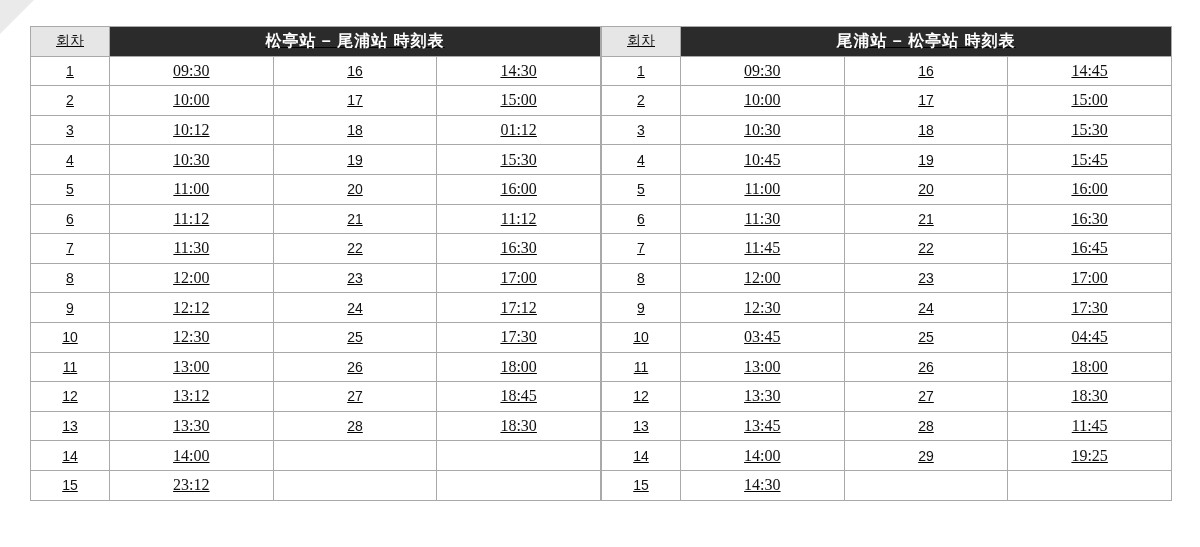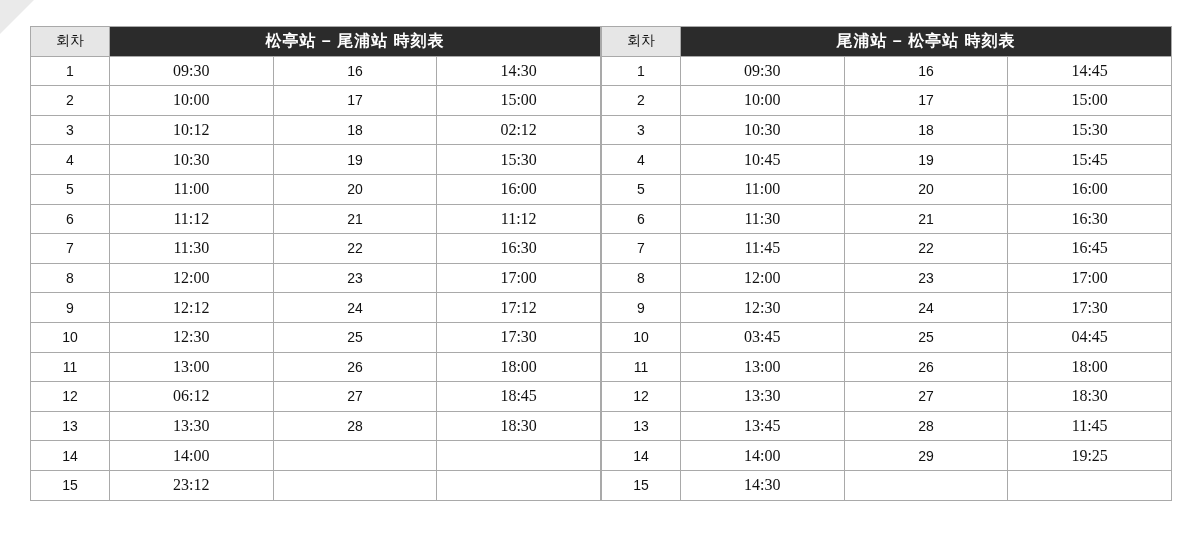--- a/index.html
+++ b/index.html
@@ -38,20 +38,21 @@
     width: 1200px;
     height: 547px;
     display: flex;
     justify-content: space-between;
     padding: 26px 28px 0 30px;
     box-sizing: border-box;
   }
 
   .table-block {
     width: 616px;
+    text-decoration: underline;
   }
 
   table.sched {
     border-collapse: collapse;
     width: 100%;
     table-layout: fixed;
     background: #ffffff;
   }
   table.sched td, table.sched th {
     border: 1px solid #a9a9a9;
@@ -135,21 +136,21 @@
         <tr>
           <td class="col-no">2</td>
           <td class="col-time">10:00</td>
           <td class="col-no2">17</td>
           <td class="col-time2">15:00</td>
         </tr>
         <tr>
           <td class="col-no">3</td>
           <td class="col-time">10:12</td>
           <td class="col-no2">18</td>
-          <td class="col-time2">02:12</td>
+          <td class="col-time2">01:12</td>
         </tr>
         <tr>
           <td class="col-no">4</td>
           <td class="col-time">10:30</td>
           <td class="col-no2">19</td>
           <td class="col-time2">15:30</td>
         </tr>
         <tr>
           <td class="col-no">5</td>
           <td class="col-time">11:00</td>
@@ -187,21 +188,21 @@
           <td class="col-time2">17:30</td>
         </tr>
         <tr>
           <td class="col-no">11</td>
           <td class="col-time">13:00</td>
           <td class="col-no2">26</td>
           <td class="col-time2">18:00</td>
         </tr>
         <tr>
           <td class="col-no">12</td>
-          <td class="col-time">06:12</td>
+          <td class="col-time">13:12</td>
           <td class="col-no2">27</td>
           <td class="col-time2">18:45</td>
         </tr>
         <tr>
           <td class="col-no">13</td>
           <td class="col-time">13:30</td>
           <td class="col-no2">28</td>
           <td class="col-time2">18:30</td>
         </tr>
         <tr>

